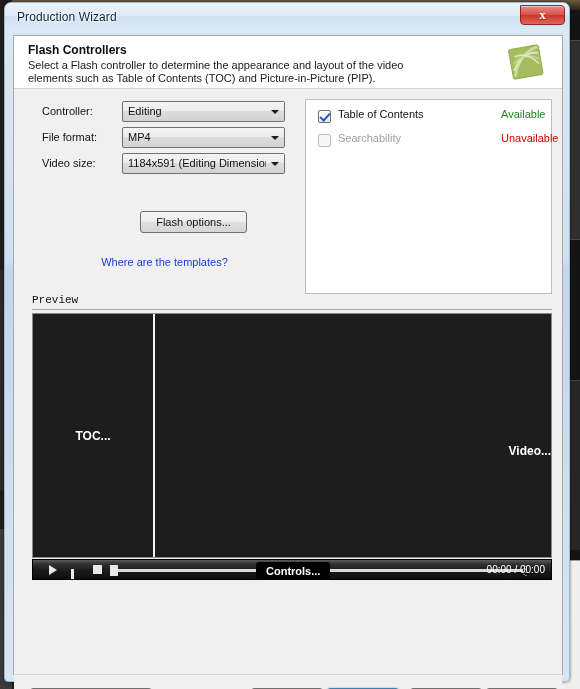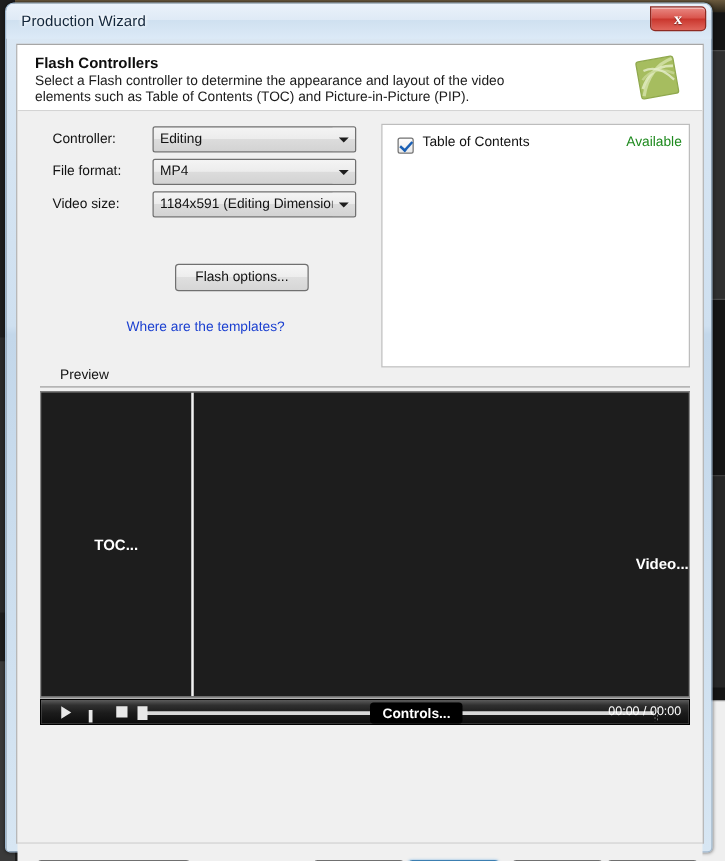--- a/index.html
+++ b/index.html
@@ -258,23 +258,24 @@
   .feat-status {
     position: absolute;
     left: 172px; top: 2px;
     font-size: 11px;
     margin-left: 23px;
   }
 
   
   .preview-label {
     position: absolute;
-    left: 34px; top: 205px;
+    left: 18px; top: 205px;
     font-size: 11px;
     color: #111;
+    font-family: Liberation Mono, monospace;
   }
   .preview-rule {
     position: absolute;
     left: 18px; top: 220px;
     width: 520px; height: 1px;
     background: #d0d0d0;
     border-top: 1px solid #a9a9a9;
   }
   .preview-stage {
     position: absolute;
@@ -354,21 +355,20 @@
     left: 223px; top: 2px;
     height: 17px;
     padding: 0 10px;
     background: #000000;
     border-radius: 3px;
     display: flex; align-items: center;
     color: #ffffff;
     font-size: 11px;
     font-weight: bold;
     cursor: pointer;
-    margin-left: 40px;
   }
   .grip {
     position: absolute;
     left: 490px; top: 4px;
     width: 4px; height: 13px;
     background-image:
       radial-gradient(#8d8d8d 40%, transparent 41%),
       radial-gradient(#8d8d8d 40%, transparent 41%);
     background-size: 2px 3px;
     background-position: 0 0, 2px 1px;
@@ -492,20 +492,25 @@
         <div class="btn flash-options-btn">Flash options...</div>
         <div class="templates-link">Where are the templates?</div>
       </div>
 
       <div class="features-panel">
         <div class="feat-row">
           <div class="cbox checked"></div>
           <div class="feat-label">Table of Contents</div>
           <div class="feat-status" style="color:#1f8a1f">Available</div>
         </div>
+        <div class="feat-row">
+          <div class="cbox disabled"></div>
+          <div class="feat-label disabled">Searchability</div>
+          <div class="feat-status" style="color:#cc0000">Unavailable</div>
+        </div>
       </div>
 
       <div class="preview-label">Preview</div>
       <div class="preview-rule"></div>
 
       <div class="preview-stage">
         <div class="toc-pane">
           <span class="pane-text">TOC...</span>
         </div>
         <div class="video-pane">

